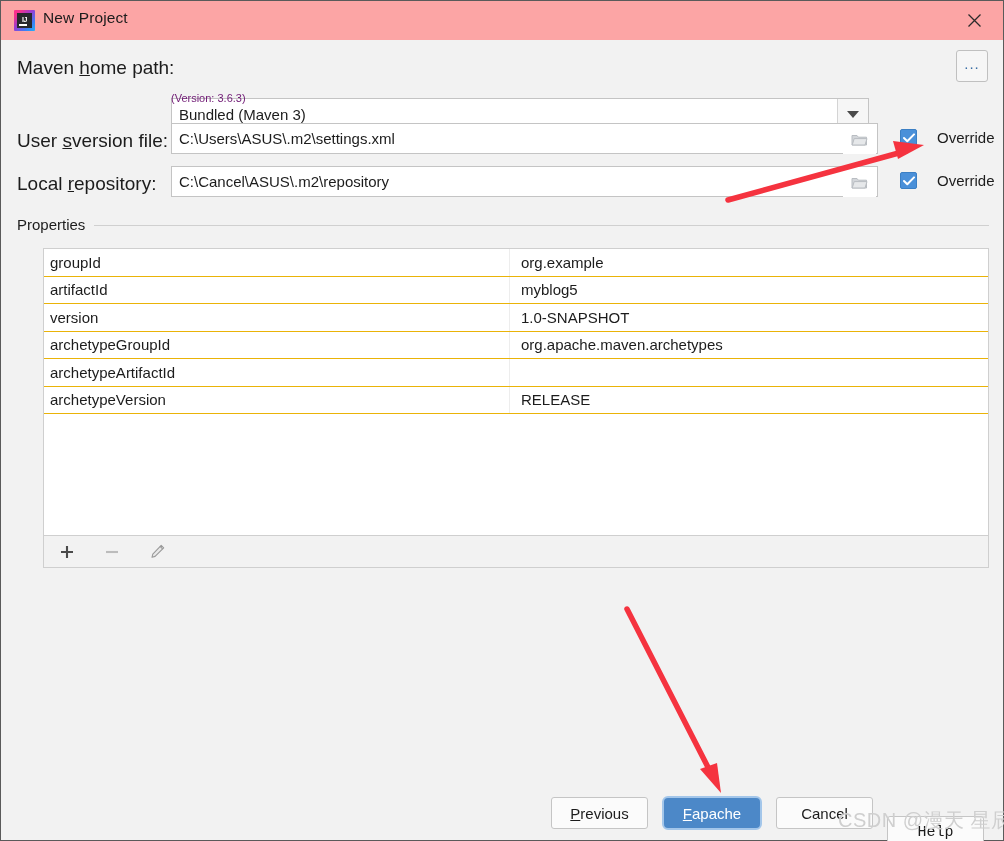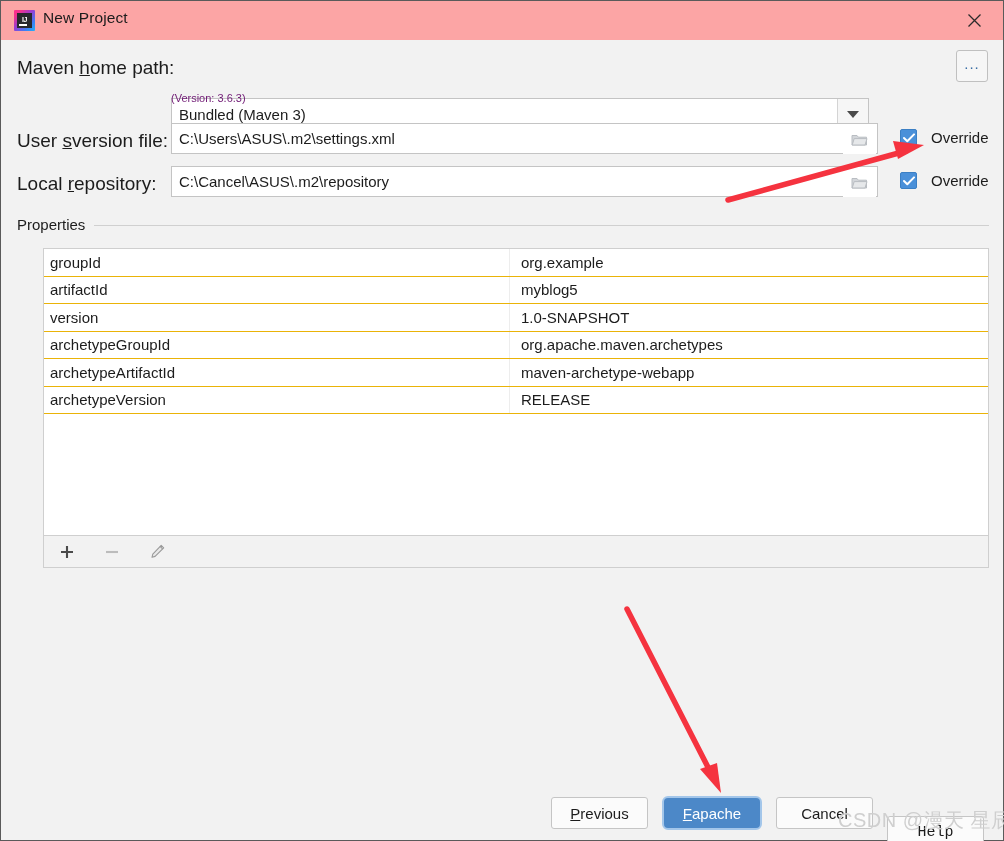--- a/index.html
+++ b/index.html
@@ -125,21 +125,21 @@
   .folder-btn {
     position: absolute; right: 1px; top: 1px;
     width: 33px; height: 29px;
     background: #ffffff;
     display: flex; align-items: center; justify-content: center;
     cursor: pointer;
   }
 
   .ovr {
     position: absolute;
-    display: flex; align-items: center; gap: 14px;
+    display: flex; align-items: center; gap: 20px;
     cursor: pointer;
   }
   .cbox {
     width: 17px; height: 17px;
     background: #4a90d9;
     border: 1px solid #3b7fc4;
     border-radius: 2px;
     box-sizing: border-box;
     display: flex; align-items: center; justify-content: center;
   }
@@ -327,21 +327,20 @@
     <div class="prow">
       <span class="pcell-k">version</span>
       <span class="pcell-v">1.0-SNAPSHOT</span>
     </div>
     <div class="prow">
       <span class="pcell-k">archetypeGroupId</span>
       <span class="pcell-v">org.apache.maven.archetypes</span>
     </div>
     <div class="prow">
       <span class="pcell-k">archetypeArtifactId</span>
-      <span class="pcell-v">maven-archetype-webapp</span>
     </div>
     <div class="prow">
       <span class="pcell-k">archetypeVersion</span>
       <span class="pcell-v">RELEASE</span>
     </div>
   </div>
 
   <div id="props-toolbar">
     <span class="tbtn">
       <svg width="16" height="16" viewBox="0 0 16 16">

